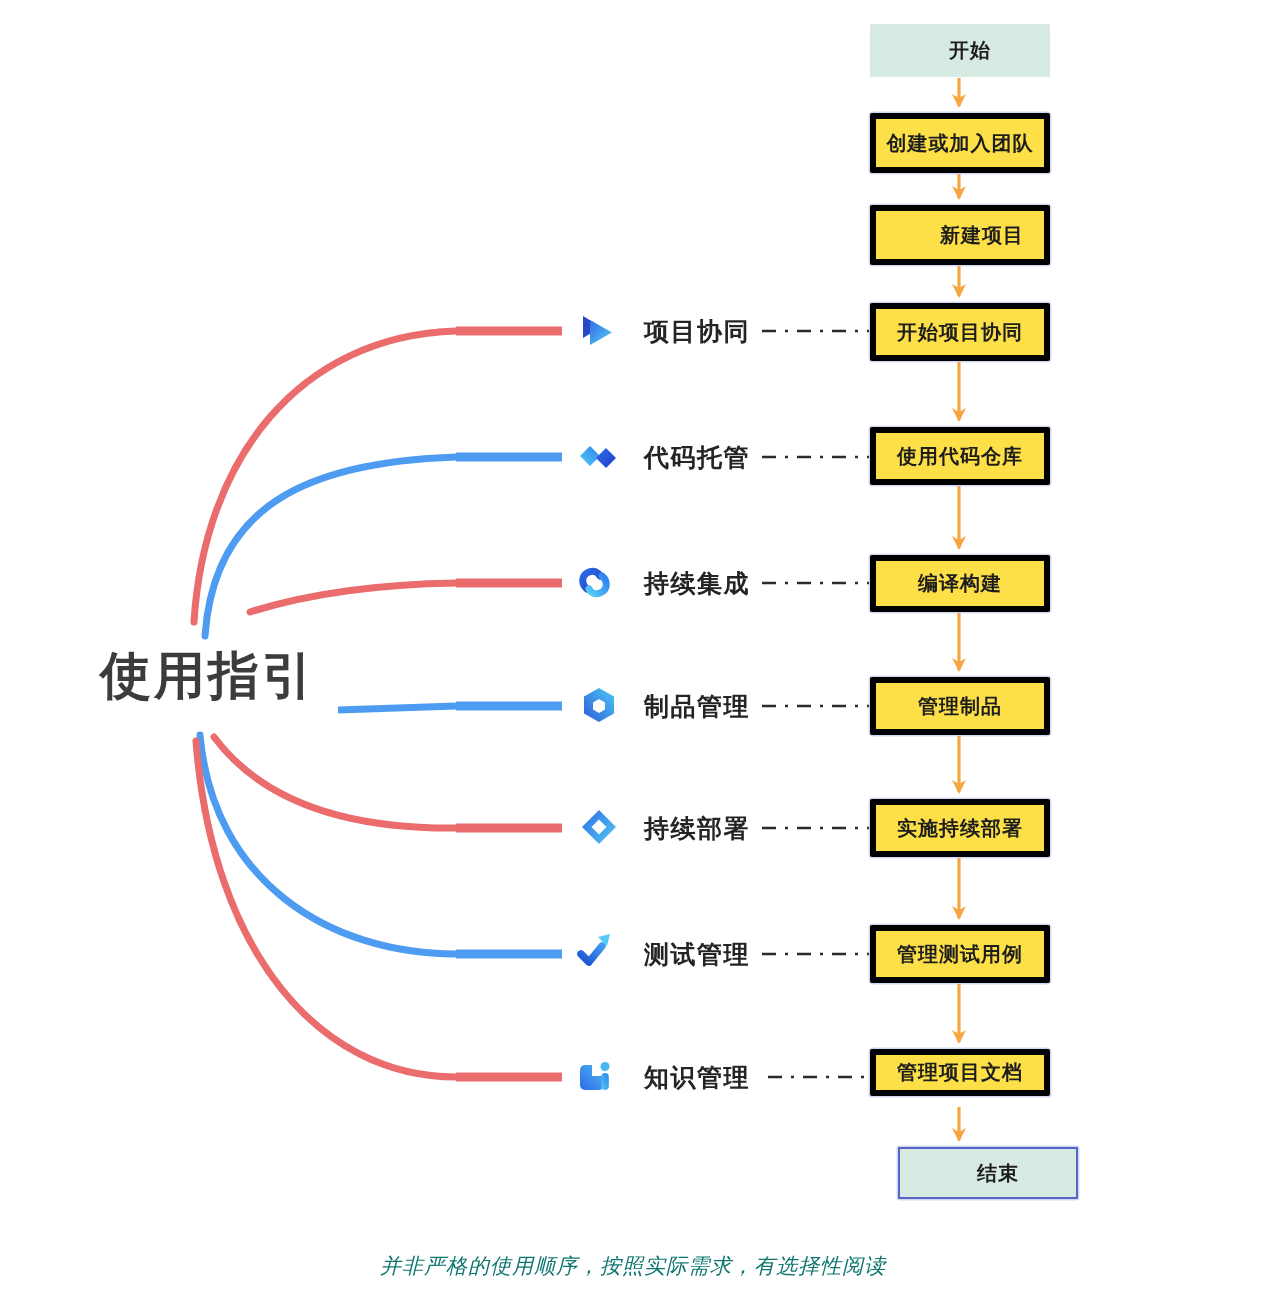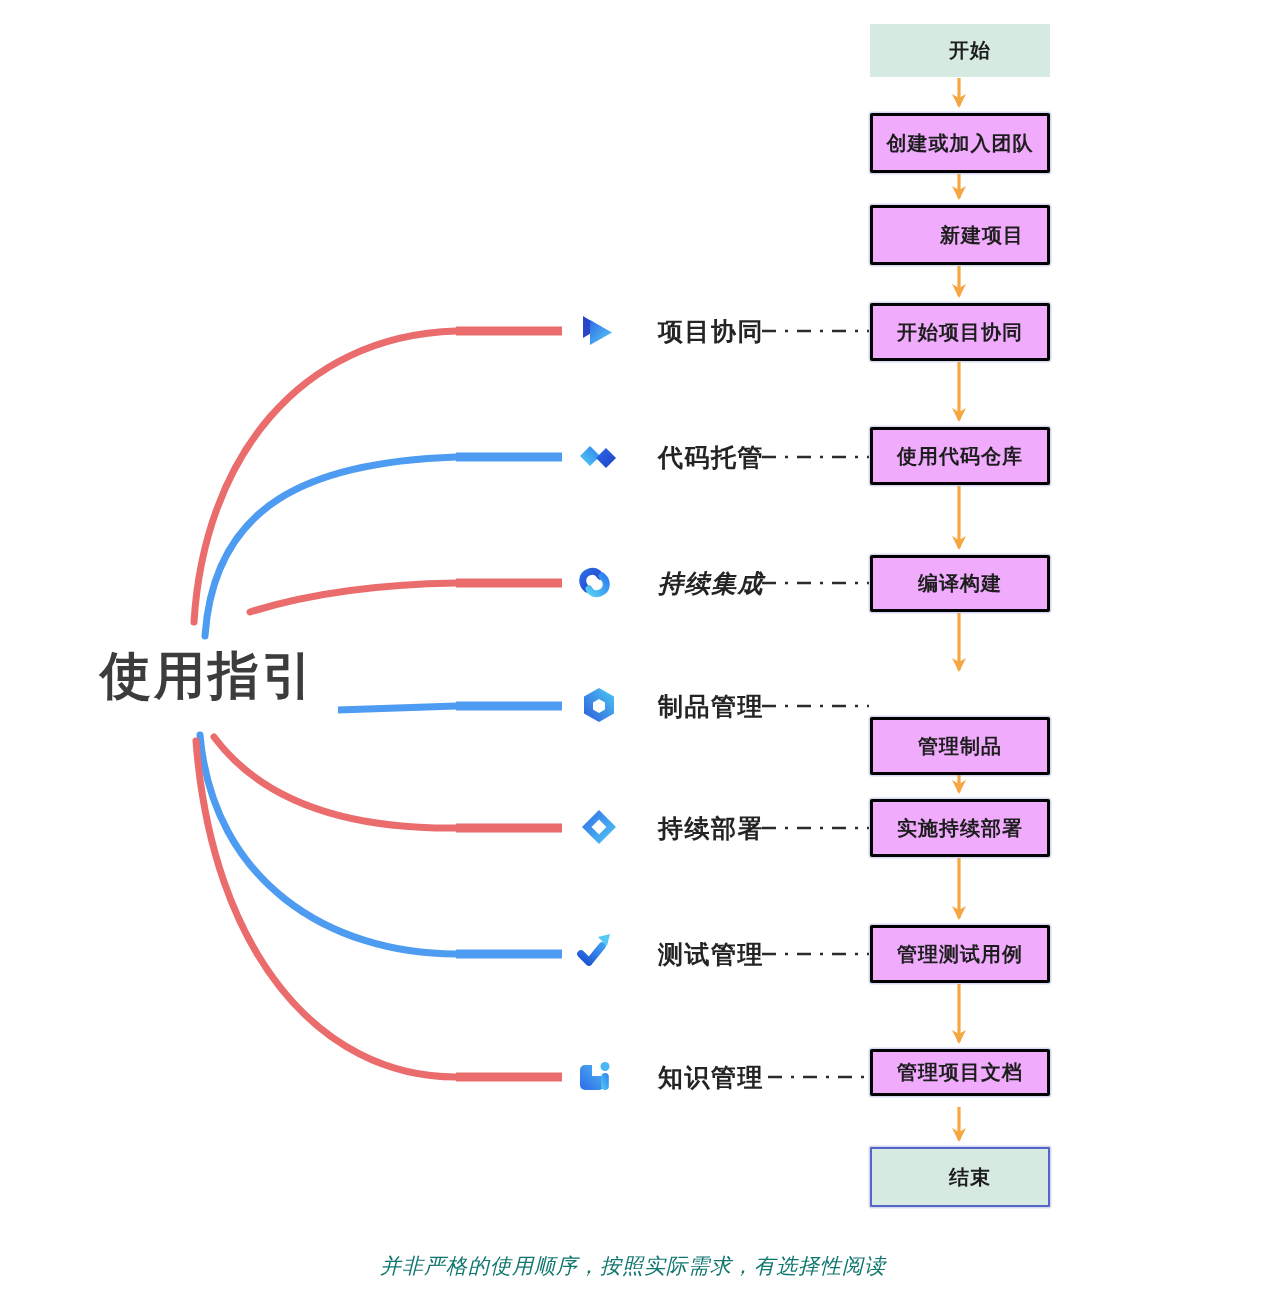--- a/index.html
+++ b/index.html
@@ -9,30 +9,30 @@
   }
   .layer{position:absolute;left:0;top:0;}
   
   .root-label{
     position:absolute;left:100px;top:642px;font-size:51px;font-weight:800;
     color:#3C3C3C;letter-spacing:3px;white-space:nowrap;
   }
   
   .branch-label{
     position:absolute;left:644px;height:34px;line-height:34px;font-size:25px;
-    font-weight:700;color:#242424;letter-spacing:1.5px;white-space:nowrap;margin-left:14px;
+    font-weight:700;color:#242424;letter-spacing:1.5px;white-space:nowrap;
   }
   
   .flow-node{
     position:absolute;left:870px;width:180px;box-sizing:border-box;
     display:flex;align-items:center;justify-content:center;
     font-size:20px;font-weight:600;color:#1D1D1D;letter-spacing:1px;white-space:nowrap;
   }
   .flow-node.process{
-    background:#f0abfc;border:3px solid #000000;border-radius:2px;
+    background:#fde047;border:6px solid #000000;border-radius:2px;
     box-shadow:0 0 0 1.5px rgba(131,143,214,0.35);
   }
   .flow-node.terminal{background:#D7EAE2;border-radius:1px;padding-left:20px;}
   .flow-node.terminal-end{
     border:2px solid #5565C8;box-shadow:0 0 0 1.5px rgba(131,143,214,0.35);
   }
   
   .footnote{
     position:absolute;left:0;top:1252px;width:1266px;text-align:center;
     font-size:21px;font-style:italic;color:#0f766e;letter-spacing:1px;
@@ -154,33 +154,33 @@
       <rect x="15" y="8" width="12" height="11" fill="#ffffff"></rect>
       <circle cx="28" cy="9.5" r="4.5" fill="#49B8F2"></circle>
       <rect x="24.2" y="16" width="7.6" height="17" rx="3.8" fill="url(#gBlue1)"></rect>
     </g>
   </svg>
 
   <div class="root-label">使用指引</div>
 
   <div class="branch-label" style="top:314px;">项目协同</div>
   <div class="branch-label" style="top:440px;">代码托管</div>
-  <div class="branch-label" style="top:566px;font-style:italic;">持续集成</div>
+  <div class="branch-label" style="top:566px;">持续集成</div>
   <div class="branch-label" style="top:689px;">制品管理</div>
   <div class="branch-label" style="top:811px;">持续部署</div>
   <div class="branch-label" style="top:937px;">测试管理</div>
   <div class="branch-label" style="top:1060px;">知识管理</div>
 
   <div class="flow-node terminal" style="top:24px;height:53px;">开始</div>
   <div class="flow-node process" style="top:113px;height:60px;">创建或加入团队</div>
   <div class="flow-node process" style="top:205px;height:60px;padding-left:44px;">新建项目</div>
   <div class="flow-node process" style="top:303px;height:58px;">开始项目协同</div>
   <div class="flow-node process" style="top:427px;height:58px;">使用代码仓库</div>
   <div class="flow-node process" style="top:555px;height:57px;">编译构建</div>
-  <div class="flow-node process" style="top:677px;height:58px;margin-top:40px;">管理制品</div>
+  <div class="flow-node process" style="top:677px;height:58px;">管理制品</div>
   <div class="flow-node process" style="top:799px;height:58px;">实施持续部署</div>
   <div class="flow-node process" style="top:925px;height:58px;">管理测试用例</div>
   <div class="flow-node process" style="top:1049px;height:47px;">管理项目文档</div>
-  <div class="flow-node terminal terminal-end" style="top:1147px;height:60px;">结束</div>
+  <div class="flow-node terminal terminal-end" style="top:1147px;height:52px;margin-left:28px;">结束</div>
 
   <div class="footnote">并非严格的使用顺序，按照实际需求，有选择性阅读</div>
 
 </div>
 
 </body></html>

